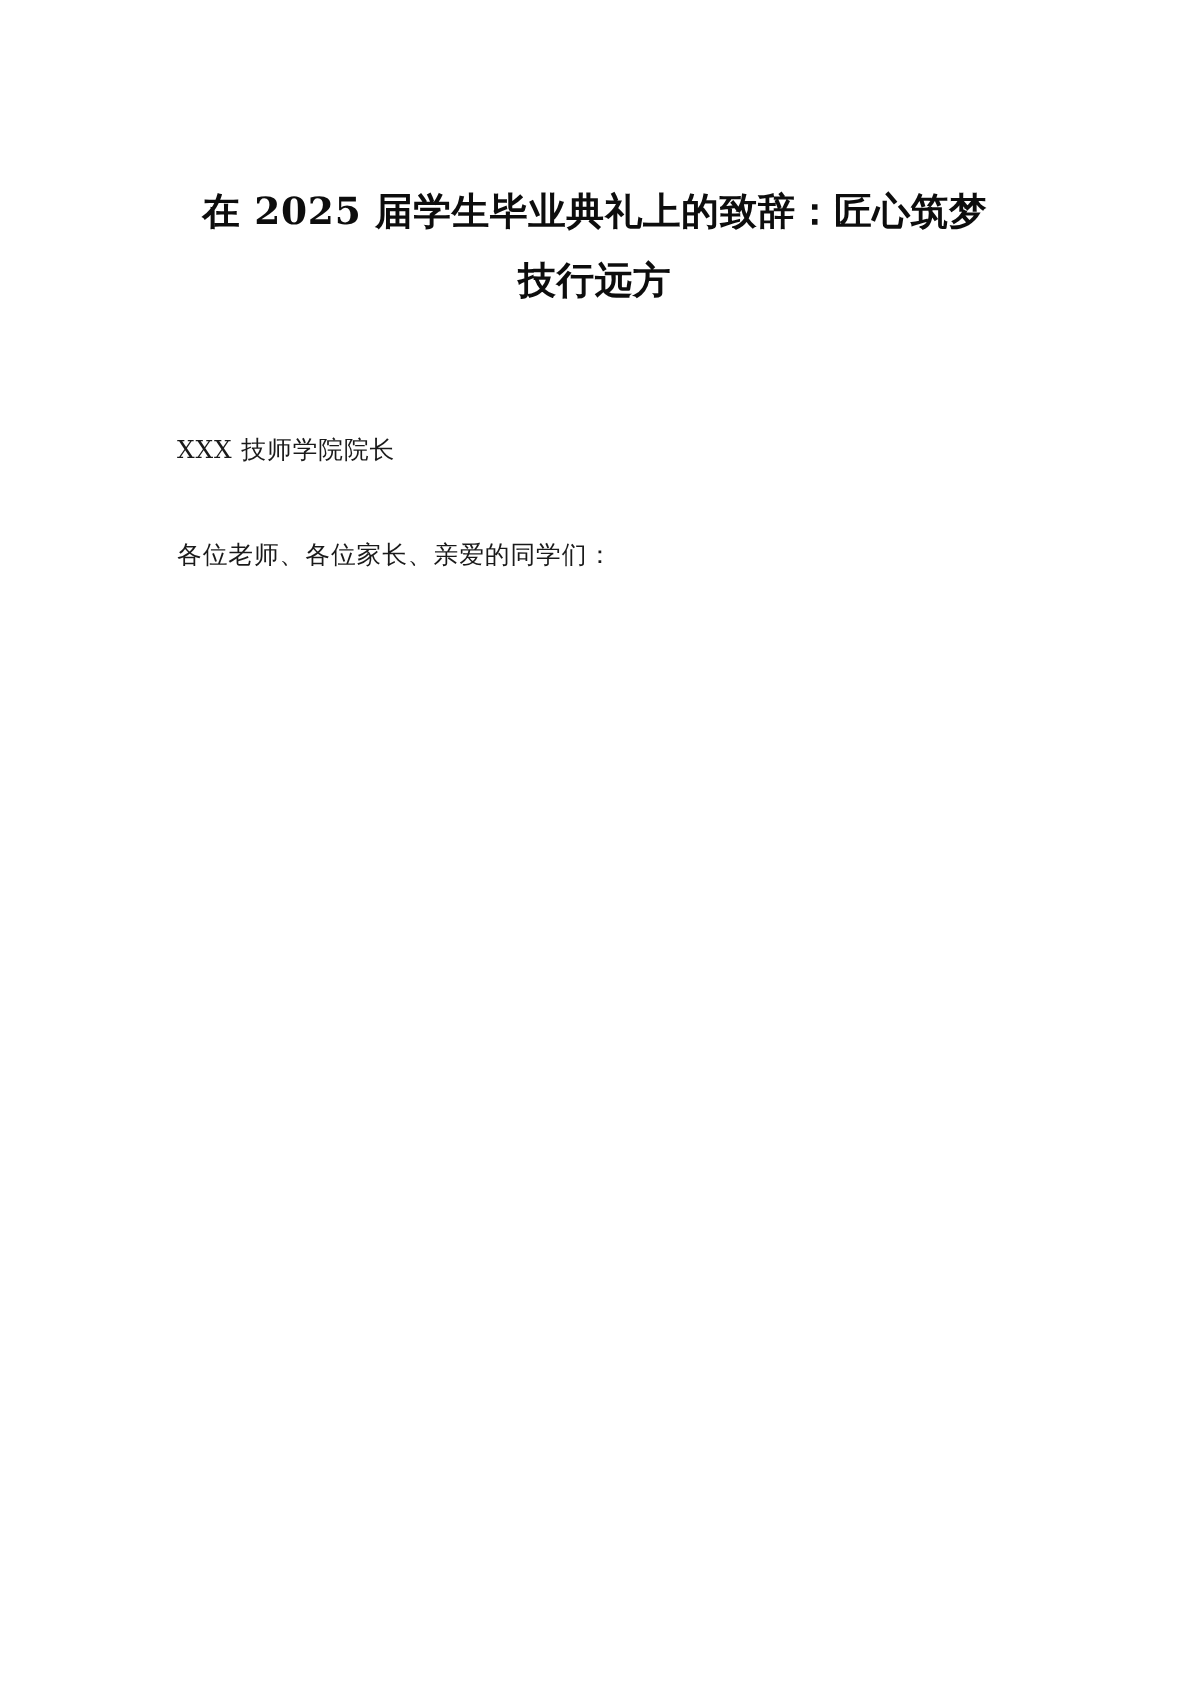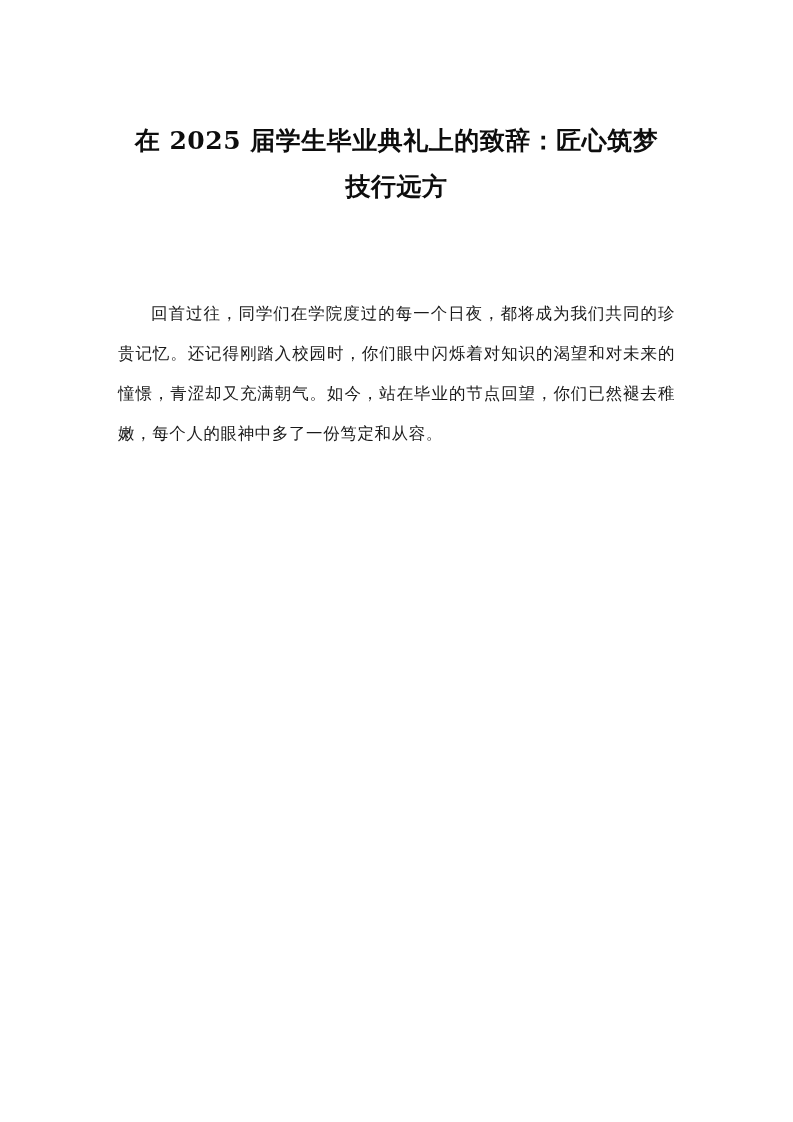--- a/index.html
+++ b/index.html
@@ -59,20 +59,21 @@
 </style>
 </head>
 <body>
 
 <div class="page">
 
   <h1 class="doc-title">在 2025 届学生毕业典礼上的致辞：匠心筑梦技行远方</h1>
 
   <div class="spacer-after-title"></div>
 
+  <p class="para byline">XXX 技师学院院长</p>
 
+  <p class="para salutation">各位老师、各位家长、亲爱的同学们：</p>
 
 
   <div class="gap-lg"></div>
 
-  <p class="para indent">回首过往，同学们在学院度过的每一个日夜，都将成为我们共同的珍贵记忆。还记得刚踏入校园时，你们眼中闪烁着对知识的渴望和对未来的憧憬，青涩却又充满朝气。如今，站在毕业的节点回望，你们已然褪去稚嫩，每个人的眼神中多了一份笃定和从容。</p>
 
 </div>
 
 </body></html>

